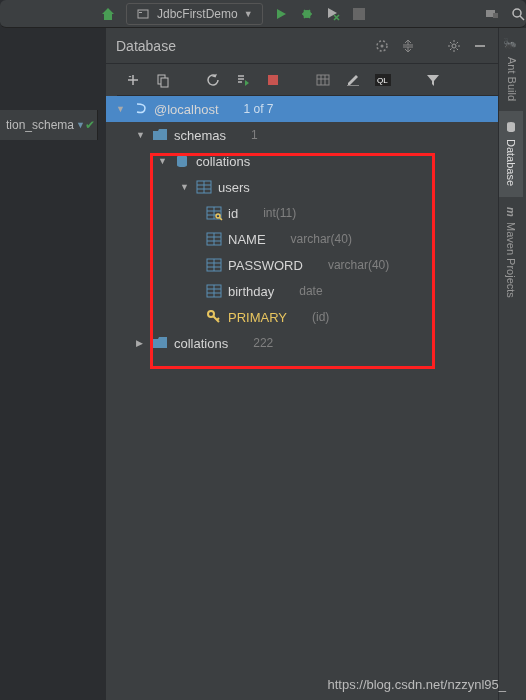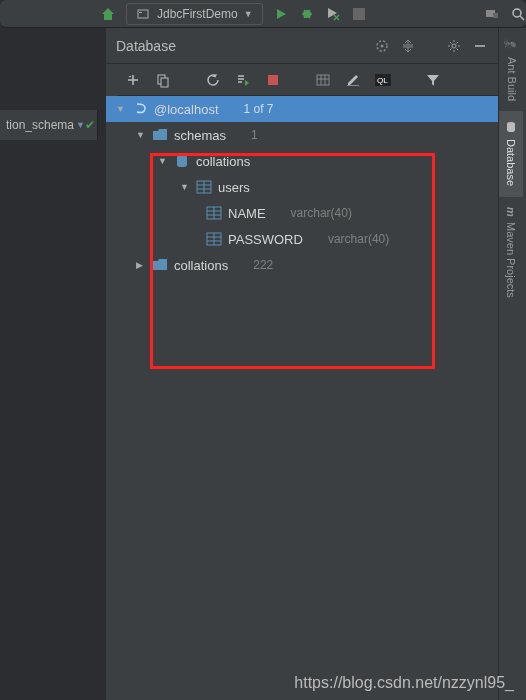--- a/index.html
+++ b/index.html
@@ -24,21 +24,21 @@
 .indent-5 { padding-left: 100px; }
 .arrow { width: 10px; color: #aaa; font-size: 9px; }
 .node-icon { width: 16px; display: inline-flex; align-items: center; justify-content: center; }
 .label { color: #d5d5d5; }
 .muted { color: #808080; font-size: 12px; margin-left: 19px; }
 .yellow { color: #e8c55f; }
 .highlight-box { position: absolute; border: 3px solid #ff2020; pointer-events: none; }
 .right-sidebar { position: absolute; right: 0; top: 28px; width: 28px; height: 672px; background: #3c3f41; border-left: 1px solid #2b2d30; }
 .side-tab { writing-mode: vertical-rl; text-orientation: mixed; font-size: 11px; color: #999; padding: 10px 6px; display: flex; align-items: center; gap: 6px; }
 .side-tab.active { background: #4e5254; color: #ddd; }
-.watermark { position: absolute; bottom: 8px; right: 12px; color: #bbb; font-size: 16px; }
+.watermark { position: absolute; bottom: 8px; right: 20px; color: #bbb; font-size: 13px; }
 svg { overflow: visible; }
 .green { color: #499c54; }
 .stop-red { width: 10px; height: 10px; background: #c75450; }
 </style>
 </head>
 <body>
 
 <div class="top-toolbar">
   <span class="icon green">
       <svg width="14" height="14" viewBox="0 0 14 14">
@@ -220,41 +220,73 @@
       <span class="arrow">▼</span>
       <span class="node-icon">
           <svg width="14" height="12" viewBox="0 0 14 12">
             <rect x="0" y="0" width="14" height="12" fill="none" stroke="#5a90b5"></rect>
             <path d="M0 4 H14 M0 8 H14 M7 0 V12" stroke="#5a90b5"></path>
           </svg>
         </span>
       <span class="label">users</span>
     </div>
     <div id="cols">
+        <div class="row indent-5">
+          <span class="node-icon yellow">
+            <svg width="14" height="12" viewBox="0 0 14 12">
+              <rect width="14" height="12" fill="none" stroke="#5a90b5"></rect>
+              <path d="M0 4H14M0 8H14M7 0V12" stroke="#5a90b5"></path>
+              <circle cx="11" cy="9" r="2" fill="none" stroke="#e8c55f" stroke-width="1.5"></circle>
+              <path d="M12 10L15 13" stroke="#e8c55f" stroke-width="1.5"></path>
+            </svg>
+          </span>
+          <span class="label">id</span>
+          <span class="muted">int(11)</span>
+        </div>
         <div class="row indent-5">
           <span class="node-icon">
             <svg width="14" height="12" viewBox="0 0 14 12">
               <rect width="14" height="12" fill="none" stroke="#5a90b5"></rect>
               <path d="M0 4H14M0 8H14M7 0V12" stroke="#5a90b5"></path>
             </svg>
           </span>
           <span class="label">NAME</span>
           <span class="muted">varchar(40)</span>
         </div>
         <div class="row indent-5">
           <span class="node-icon">
             <svg width="14" height="12" viewBox="0 0 14 12">
               <rect width="14" height="12" fill="none" stroke="#5a90b5"></rect>
               <path d="M0 4H14M0 8H14M7 0V12" stroke="#5a90b5"></path>
             </svg>
           </span>
           <span class="label">PASSWORD</span>
           <span class="muted">varchar(40)</span>
         </div>
+        <div class="row indent-5">
+          <span class="node-icon">
+            <svg width="14" height="12" viewBox="0 0 14 12">
+              <rect width="14" height="12" fill="none" stroke="#5a90b5"></rect>
+              <path d="M0 4H14M0 8H14M7 0V12" stroke="#5a90b5"></path>
+            </svg>
+          </span>
+          <span class="label">birthday</span>
+          <span class="muted">date</span>
+        </div>
       </div>
+    <div class="row indent-5">
+      <span class="node-icon yellow">
+          <svg width="14" height="14" viewBox="0 0 14 14">
+            <circle cx="4" cy="4" r="3" fill="none" stroke="currentColor" stroke-width="2"></circle>
+            <path d="M6 6 L12 12 M10 10 L12 8" stroke="currentColor" stroke-width="2"></path>
+          </svg>
+        </span>
+      <span class="label yellow">PRIMARY</span>
+      <span class="muted">(id)</span>
+    </div>
     <div class="row indent-2">
       <span class="arrow">▶</span>
       <span class="node-icon">
           <svg width="14" height="12" viewBox="0 0 14 12">
             <path d="M0 2 L5 2 L6 0 L14 0 L14 11 L0 11 Z" fill="#5a90b5"></path>
           </svg>
         </span>
       <span class="label">collations</span>
       <span class="muted">222</span>
     </div>

